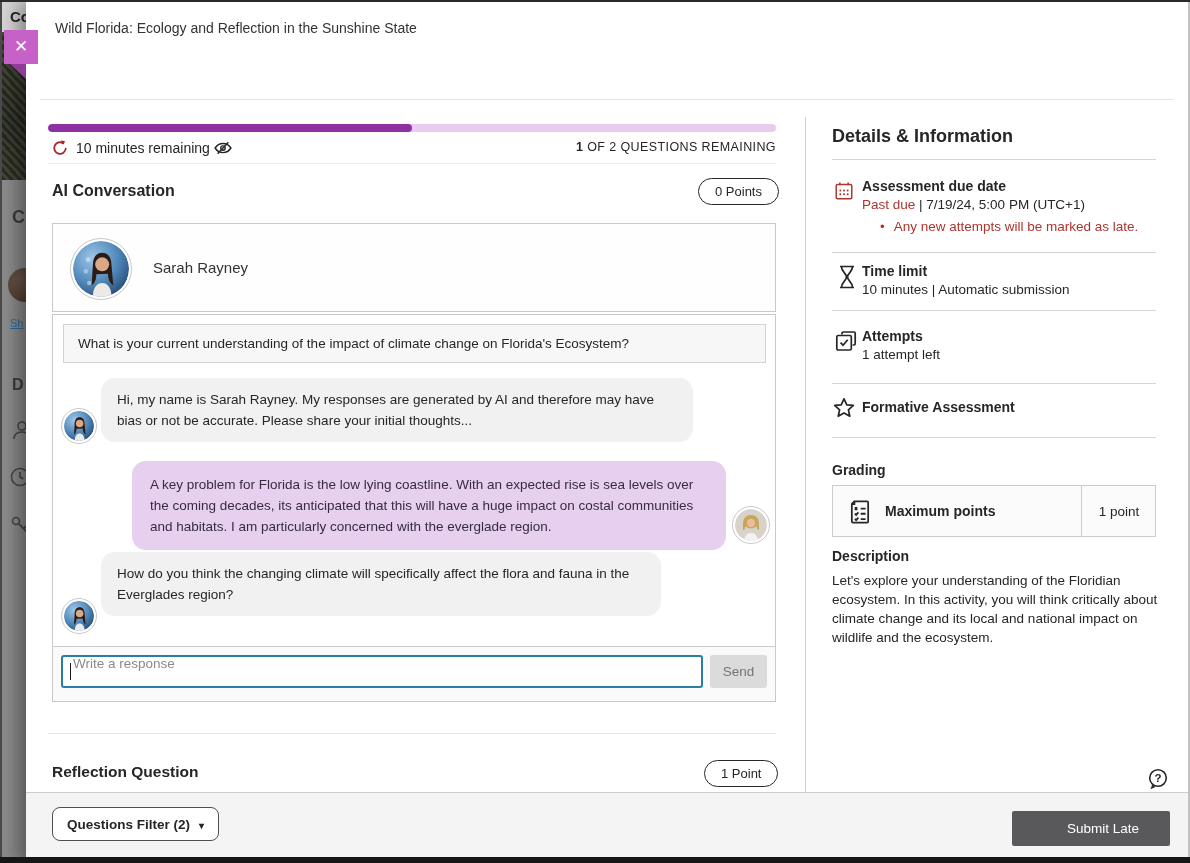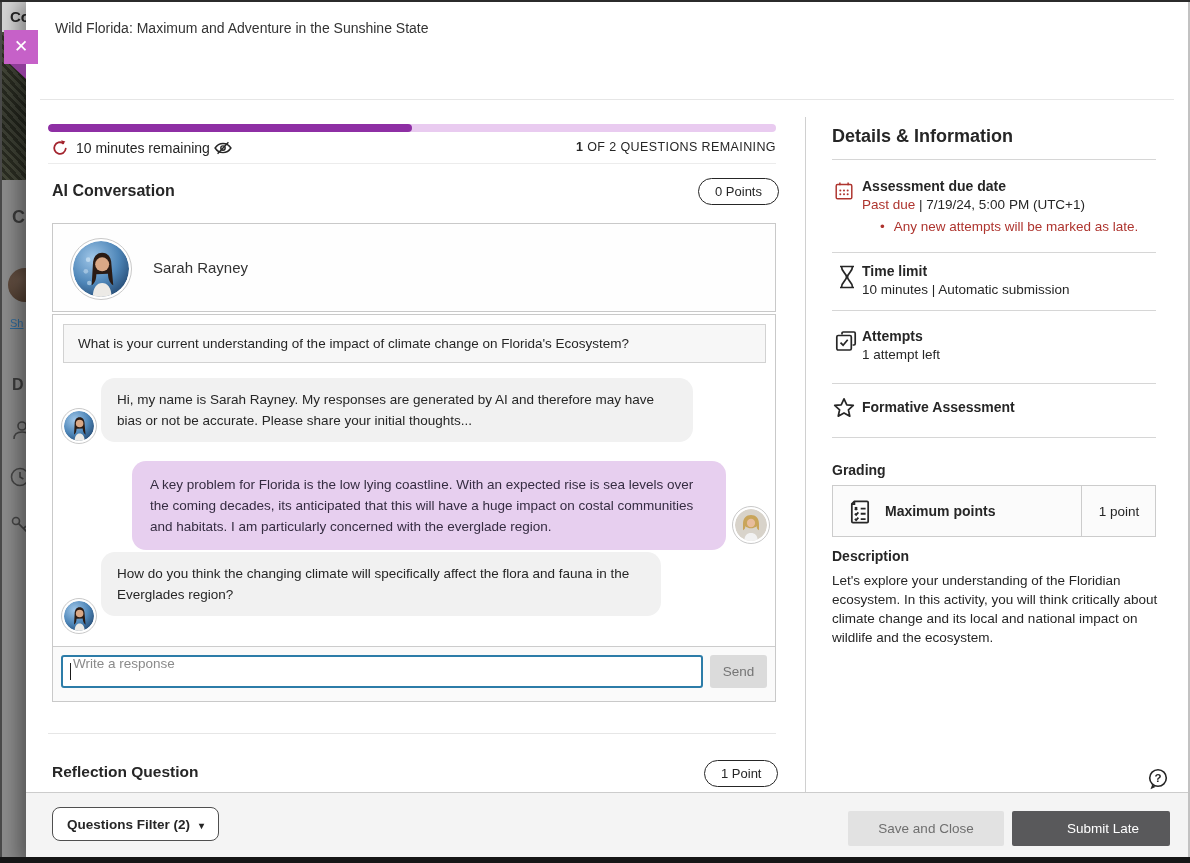--- a/index.html
+++ b/index.html
@@ -116,21 +116,21 @@
       </svg>
   </div>
 
   <div class="modal-bg"></div>
 
   <div class="content">
 
     <div class="close-fold"></div>
     <div class="close-btn">✕</div>
 
-    <div class="breadcrumb">Wild Florida: Maximum and Adventure in the Sunshine State</div>
+    <div class="breadcrumb">Wild Florida: Ecology and Reflection in the Sunshine State</div>
     <div class="hr-title"></div>
 
     <div class="progress-track">
       <div class="progress-fill" style="width: 50%; background: rgb(142, 47, 164);"></div>
     </div>
     <svg class="abs" style="left:51px; top:137px;" width="18" height="18" viewBox="0 0 24 24">
         <path d="M19.6 13a7.7 7.7 0 1 1-3.2-7.2" fill="none" stroke="#a3242e" stroke-width="2.4" stroke-linecap="round"></path>
         <polygon points="13.6,1.8 19.2,3.2 15.4,7.4" fill="#a3242e"></polygon>
       </svg>
     <div class="abs timer-row-text" style="left:76px; top:138px;">10 minutes remaining</div>
@@ -287,19 +287,18 @@
 
     <svg class="help-btn" viewBox="0 0 24 24">
       <circle cx="12" cy="11" r="8.3" fill="none" stroke="#262626" stroke-width="1.6"></circle>
       <path d="M6.2 17.6l-1.7 4.6 4.8-2.1z" fill="#262626"></path>
       <text x="12" y="15" text-anchor="middle" font-size="11.5" font-weight="bold" fill="#262626" font-family="Liberation Sans, sans-serif">?</text>
     </svg>
   </div>
 
   <div class="footer-bar">
     <button class="filter-btn"><span>Questions Filter (2)</span><span class="filter-caret">▾</span></button>
-    <button class="save-btn">Save and Close</button>
     <button class="submit-btn">Submit Late</button>
   </div>
 
   <div class="right-edge"></div>
   <div class="bottom-strip"></div>
 </div>
 
 </body></html>

